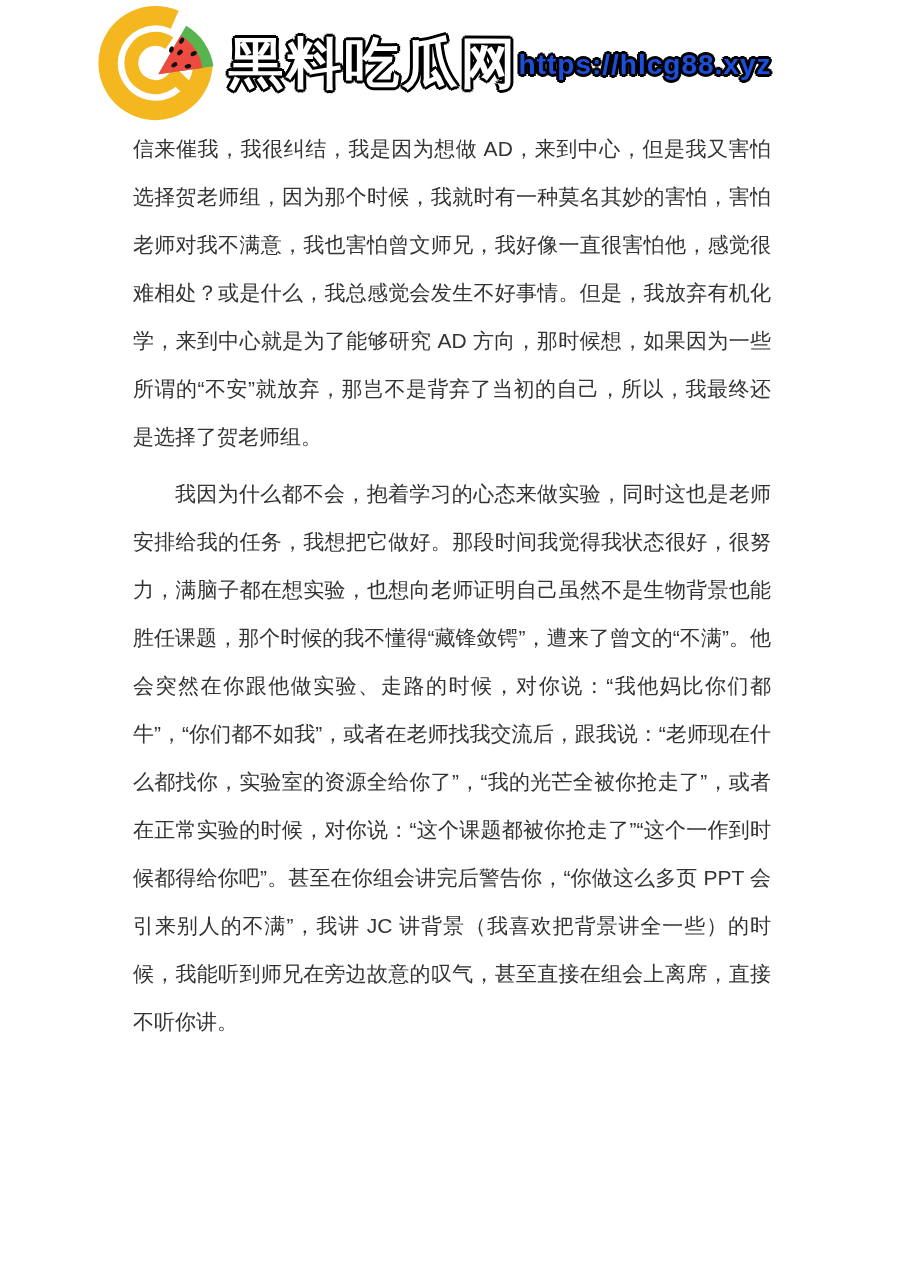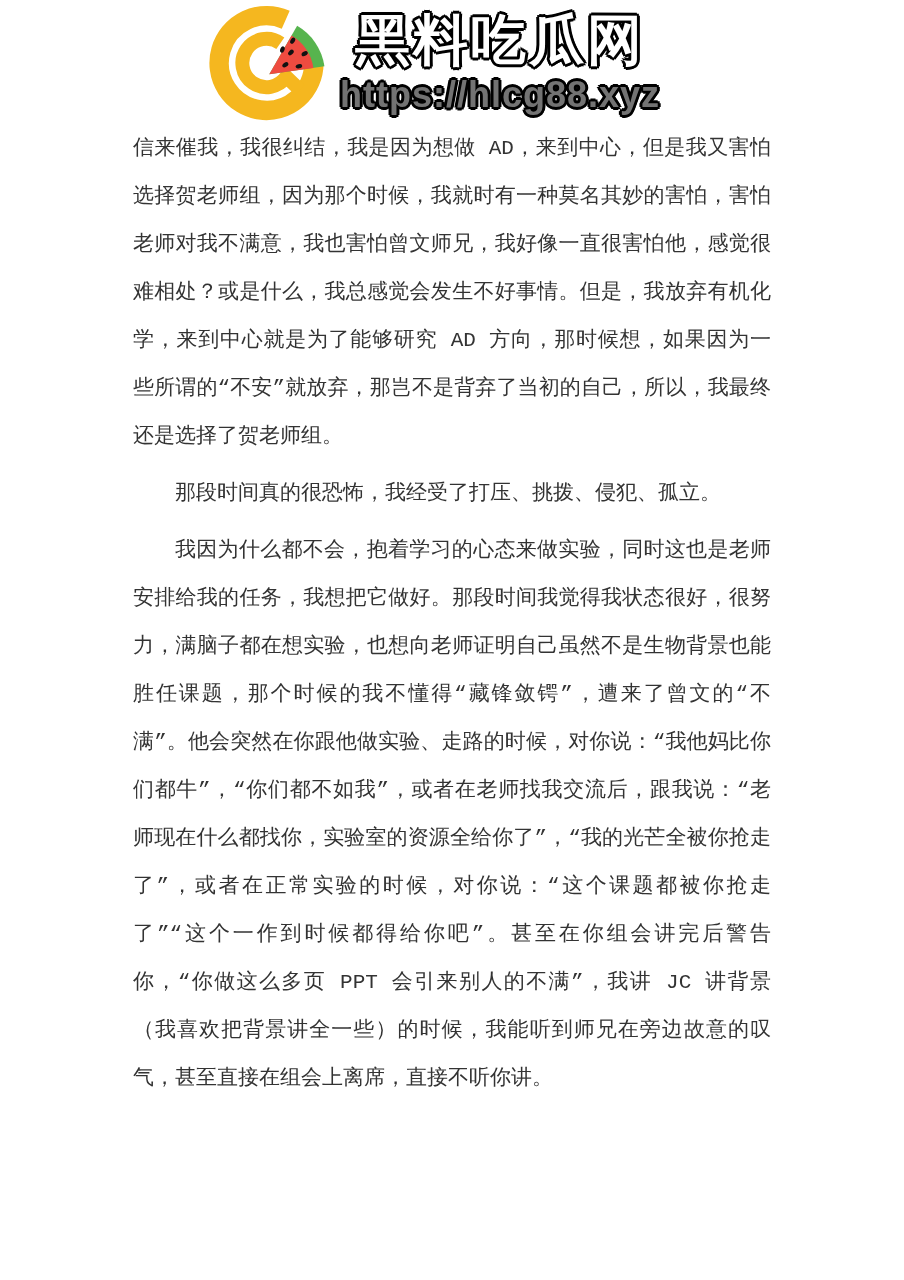--- a/index.html
+++ b/index.html
@@ -25,61 +25,60 @@
     height: 118px;
     transform: translateX(-18px);
   }
   .logo {
     width: 130px;
     height: 116px;
     flex: 0 0 auto;
   }
   .header-text {
     display: flex;
-    flex-direction: column;
+    flex-direction: row;
     align-items: center;
     margin-left: 2px;
   }
   .site-name {
     font-size: 55px;
     font-weight: bold;
     letter-spacing: 3px;
     color: #ffffff;
     line-height: 1.1;
     text-shadow:
       -2px -2px 0 #000, 2px -2px 0 #000,
       -2px  2px 0 #000, 2px  2px 0 #000,
       -3px  0   0 #000, 3px  0   0 #000,
        0   -3px 0 #000, 0    3px 0 #000;
   }
   .site-url {
-    font-size: 36px;
+    font-size: 28px;
     font-weight: bold;
     letter-spacing: 1px;
-    color: #737373;
+    color: #1d4ed8;
     margin-top: 3px;
     text-shadow:
       -2px -2px 0 #000, 2px -2px 0 #000,
       -2px  2px 0 #000, 2px  2px 0 #000,
       -3px  0   0 #000, 3px  0   0 #000,
        0   -3px 0 #000, 0    3px 0 #000;
   }
   
   .article {
     width: 638px;
     margin: 0 auto;
     padding-top: 3px;
     font-size: 21px;
     line-height: 48px;
     color: #333333;
     text-align: justify;
   }
   .article p {
     margin: 0 0 9px 0;
-    font-family: Liberation Mono, monospace;
   }
   .article p.indent {
     text-indent: 2em;
   }
 </style>
 </head>
 <body>
 
 <div class="page">
 
@@ -104,17 +103,16 @@
       </g>
     </svg>
     <div class="header-text">
       <div class="site-name">黑料吃瓜网</div>
       <div class="site-url">https://hlcg88.xyz</div>
     </div>
   </div>
 
   <div class="article">
     <p>信来催我，我很纠结，我是因为想做 AD，来到中心，但是我又害怕选择贺老师组，因为那个时候，我就时有一种莫名其妙的害怕，害怕老师对我不满意，我也害怕曾文师兄，我好像一直很害怕他，感觉很难相处？或是什么，我总感觉会发生不好事情。但是，我放弃有机化学，来到中心就是为了能够研究 AD 方向，那时候想，如果因为一些所谓的“不安”就放弃，那岂不是背弃了当初的自己，所以，我最终还是选择了贺老师组。</p>
-    <p class="indent">那段时间真的很恐怖，我经受了打压、挑拨、侵犯、孤立。</p>
     <p class="indent">我因为什么都不会，抱着学习的心态来做实验，同时这也是老师安排给我的任务，我想把它做好。那段时间我觉得我状态很好，很努力，满脑子都在想实验，也想向老师证明自己虽然不是生物背景也能胜任课题，那个时候的我不懂得“藏锋敛锷”，遭来了曾文的“不满”。他会突然在你跟他做实验、走路的时候，对你说：“我他妈比你们都牛”，“你们都不如我”，或者在老师找我交流后，跟我说：“老师现在什么都找你，实验室的资源全给你了”，“我的光芒全被你抢走了”，或者在正常实验的时候，对你说：“这个课题都被你抢走了”“这个一作到时候都得给你吧”。甚至在你组会讲完后警告你，“你做这么多页 PPT 会引来别人的不满”，我讲 JC 讲背景（我喜欢把背景讲全一些）的时候，我能听到师兄在旁边故意的叹气，甚至直接在组会上离席，直接不听你讲。</p>
   </div>
 
 </div>
 
 </body></html>

